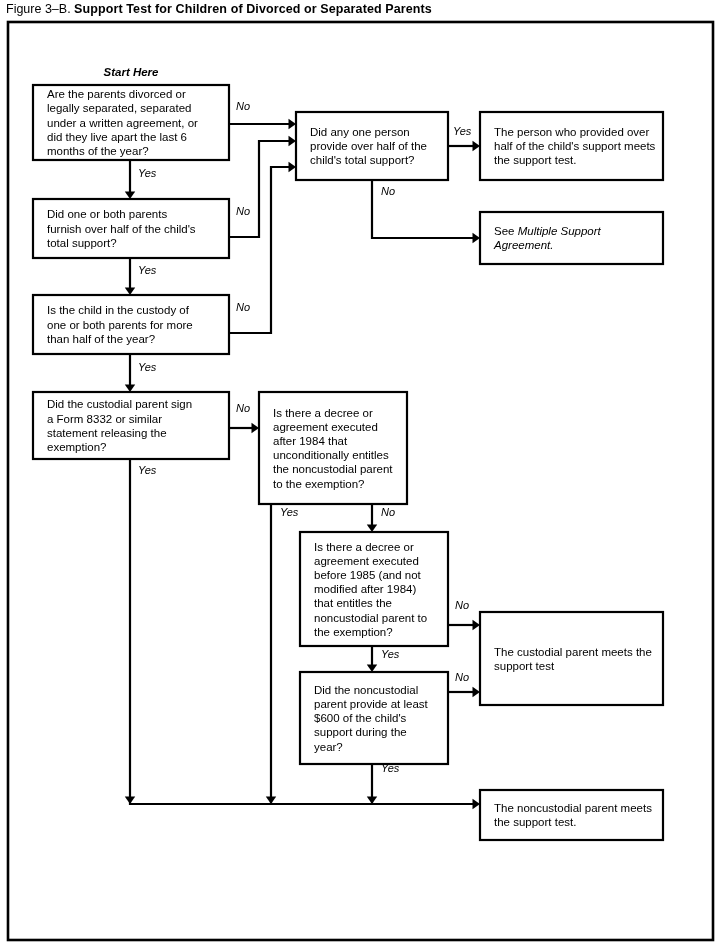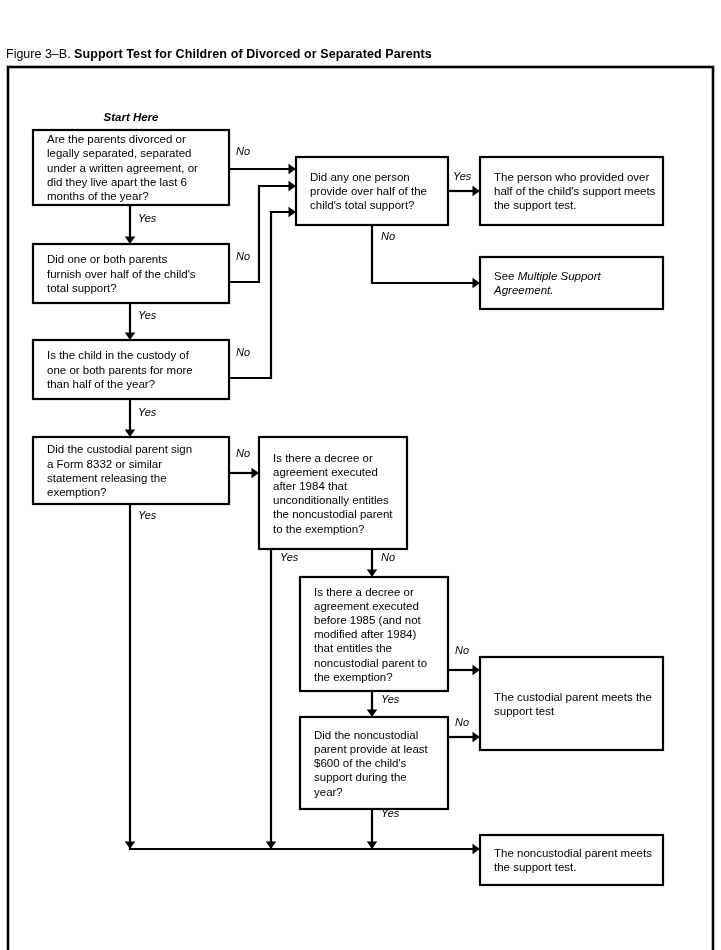--- a/index.html
+++ b/index.html
@@ -12,21 +12,20 @@
     width: 721px;
     height: 950px;
     font-family: "Liberation Sans", sans-serif;
     color: #000000;
     overflow: hidden;
   }
   #page {
     position: relative;
     width: 721px;
     height: 842px;
-    margin-top: 45px;
   }
   #figure-caption {
     position: absolute;
     left: 6px;
     top: 0px;
     width: 700px;
     height: 18px;
     font-size: 12.5px;
     line-height: 18px;
     white-space: nowrap;

